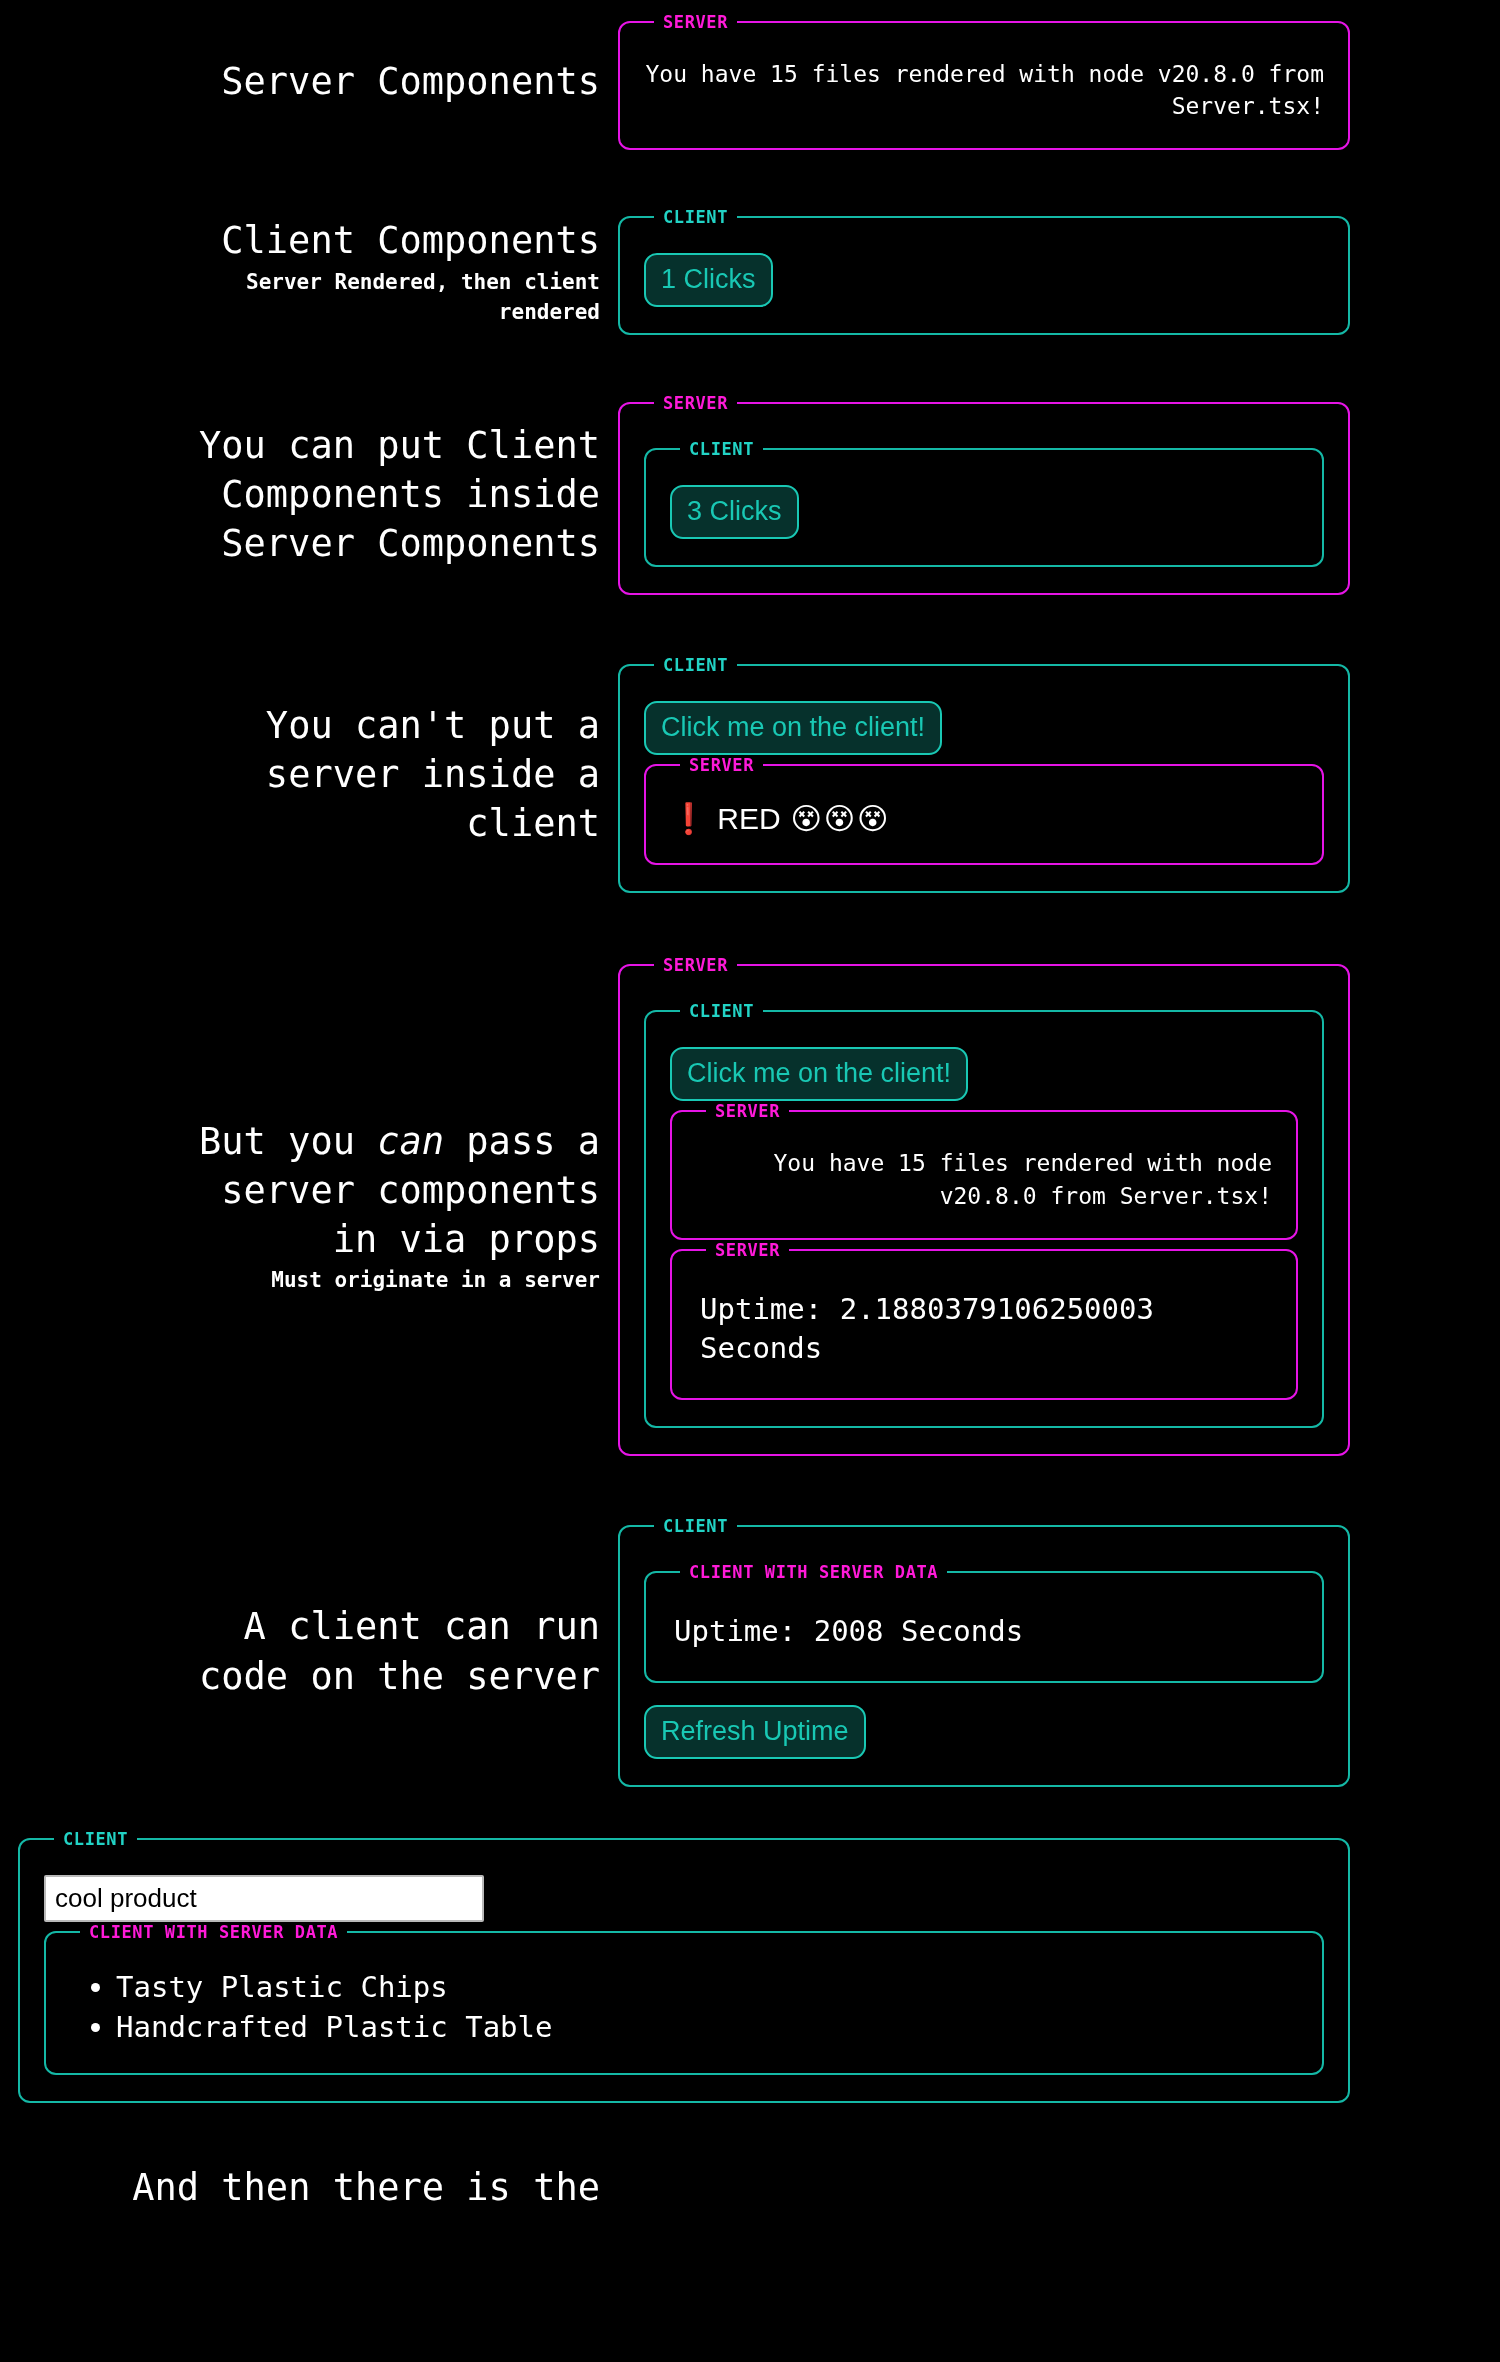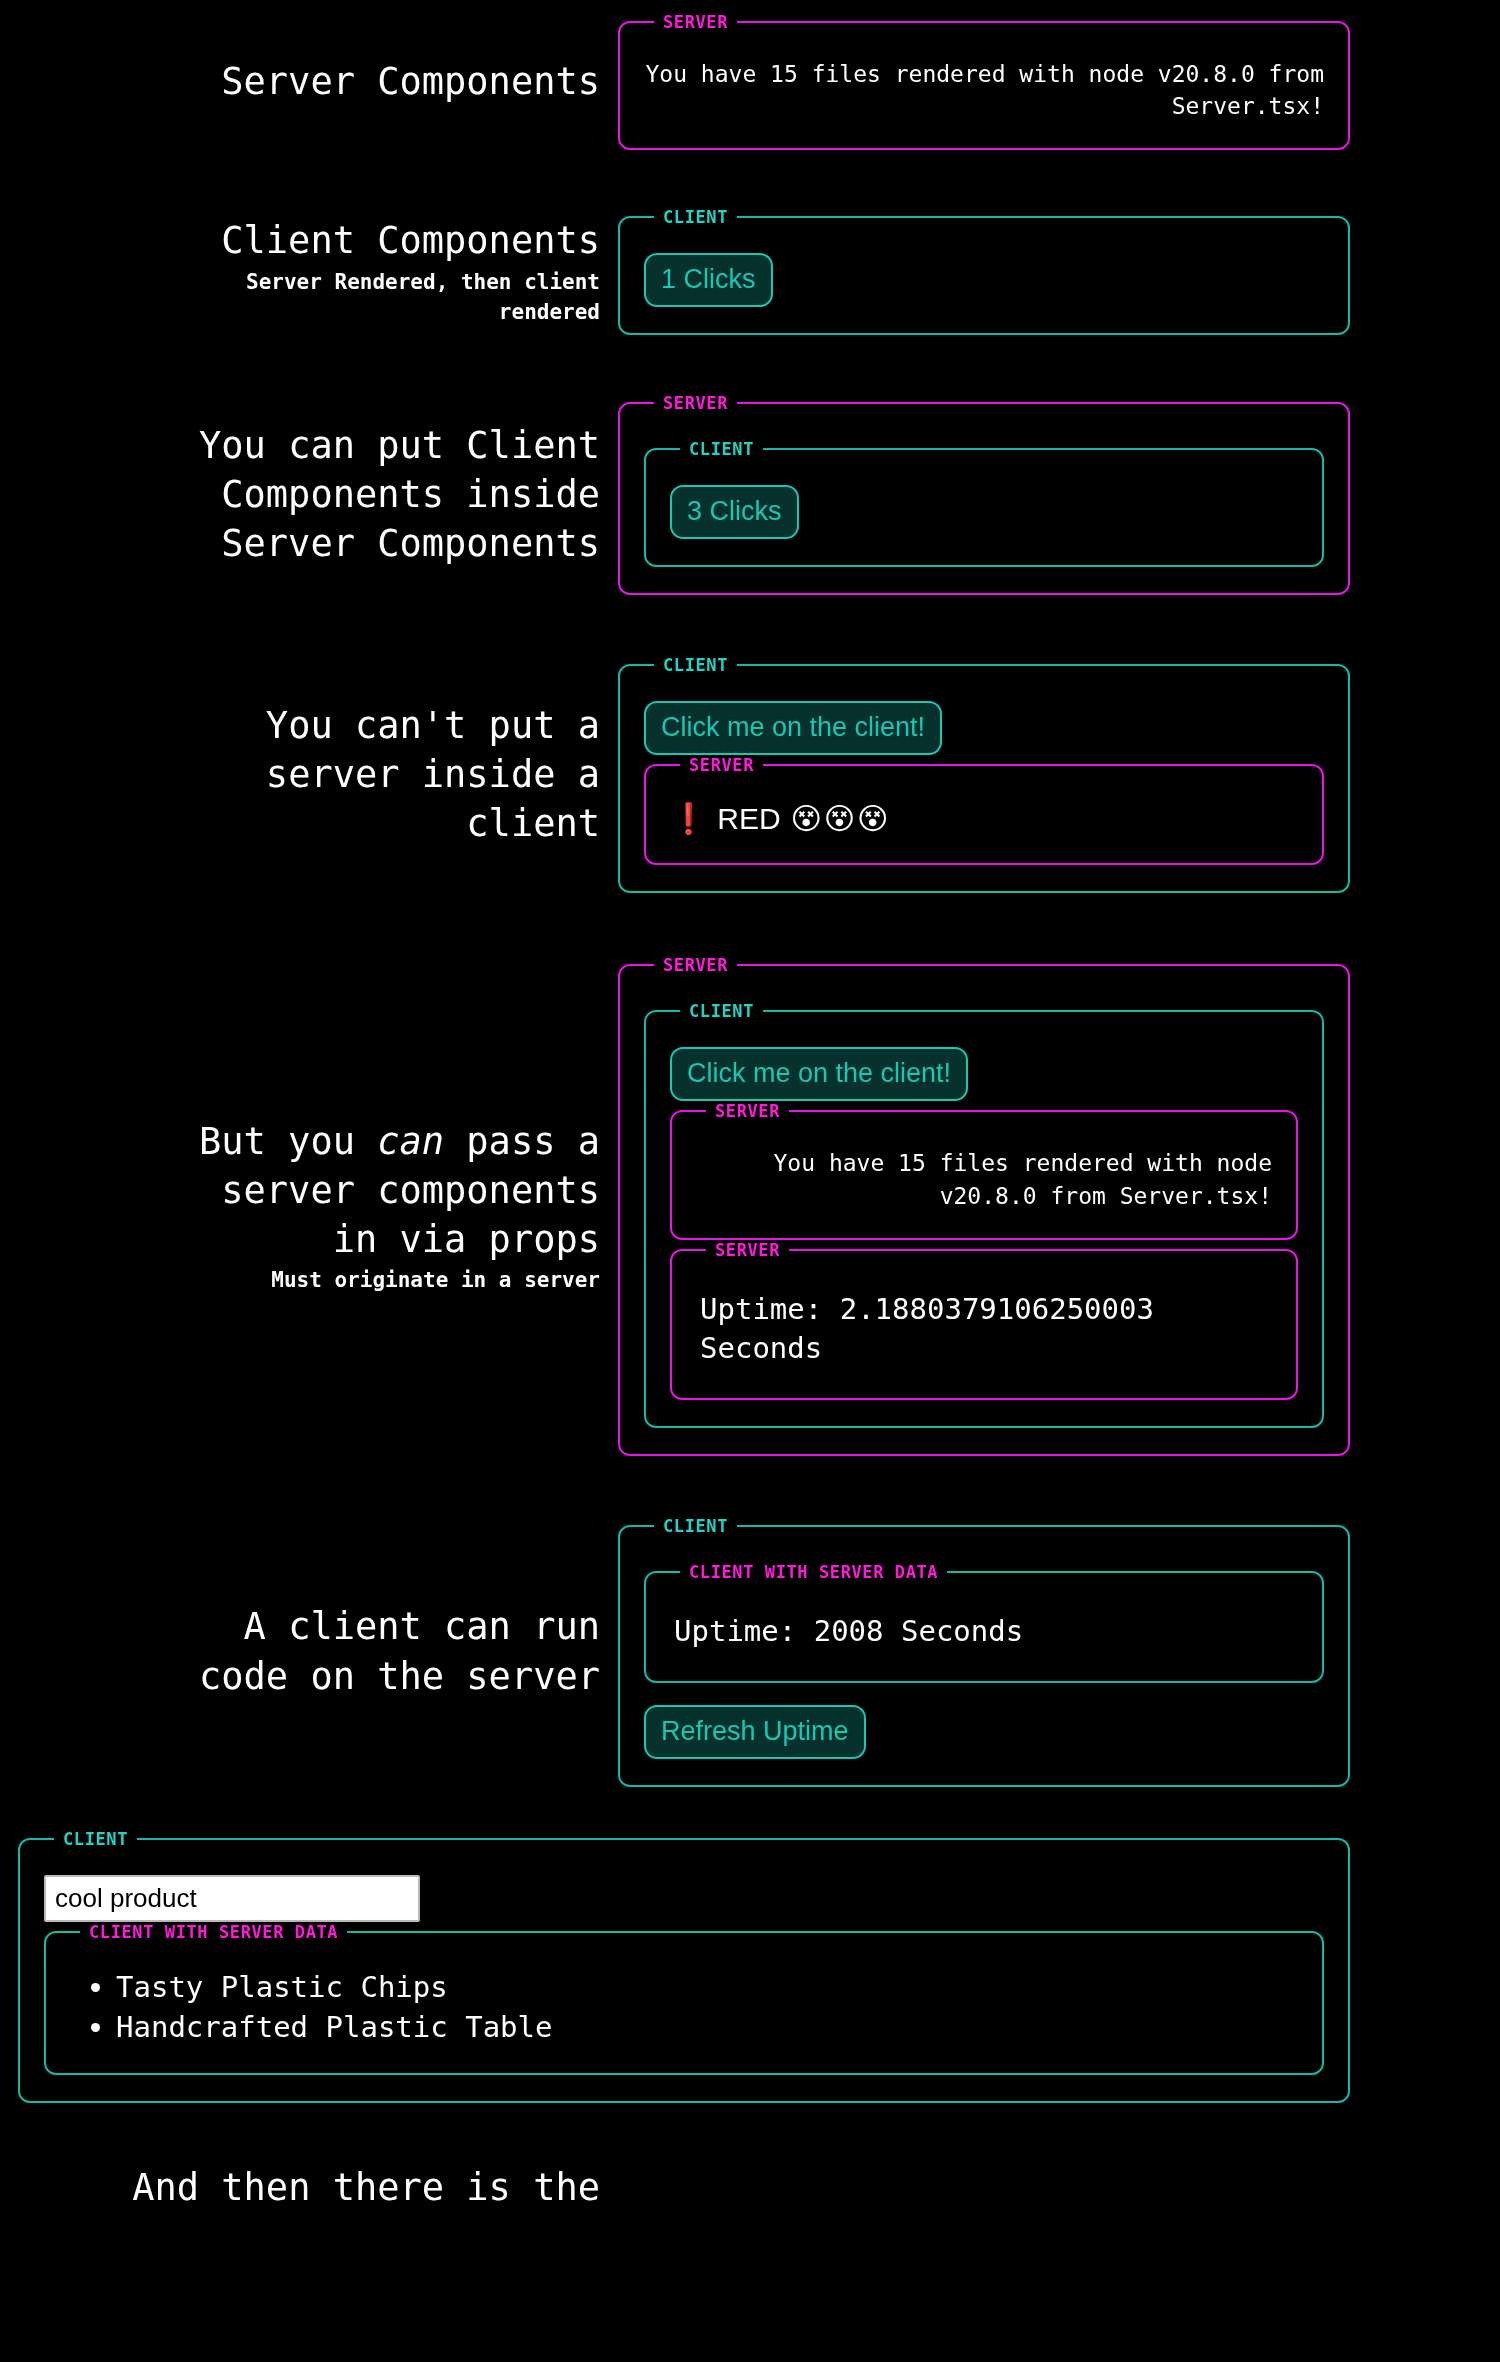--- a/index.html
+++ b/index.html
@@ -129,21 +129,21 @@
     line-height:1.2;
     color:#ffffff;
     display:flex;
     align-items:center;
     gap:10px;
   }
   .bang{color:#ff2d20;font-weight:700;}
   .faces{letter-spacing:2px;}
 
   .text-input{
-    width:376px;
+    width:440px;
     font-family:"Liberation Sans","DejaVu Sans",sans-serif;
     font-size:26px;
     color:#000000;
     background:#ffffff;
     border:2px solid #b9b9b9;
     border-radius:2px;
     padding:6px 9px;
     outline:none;
   }
 

